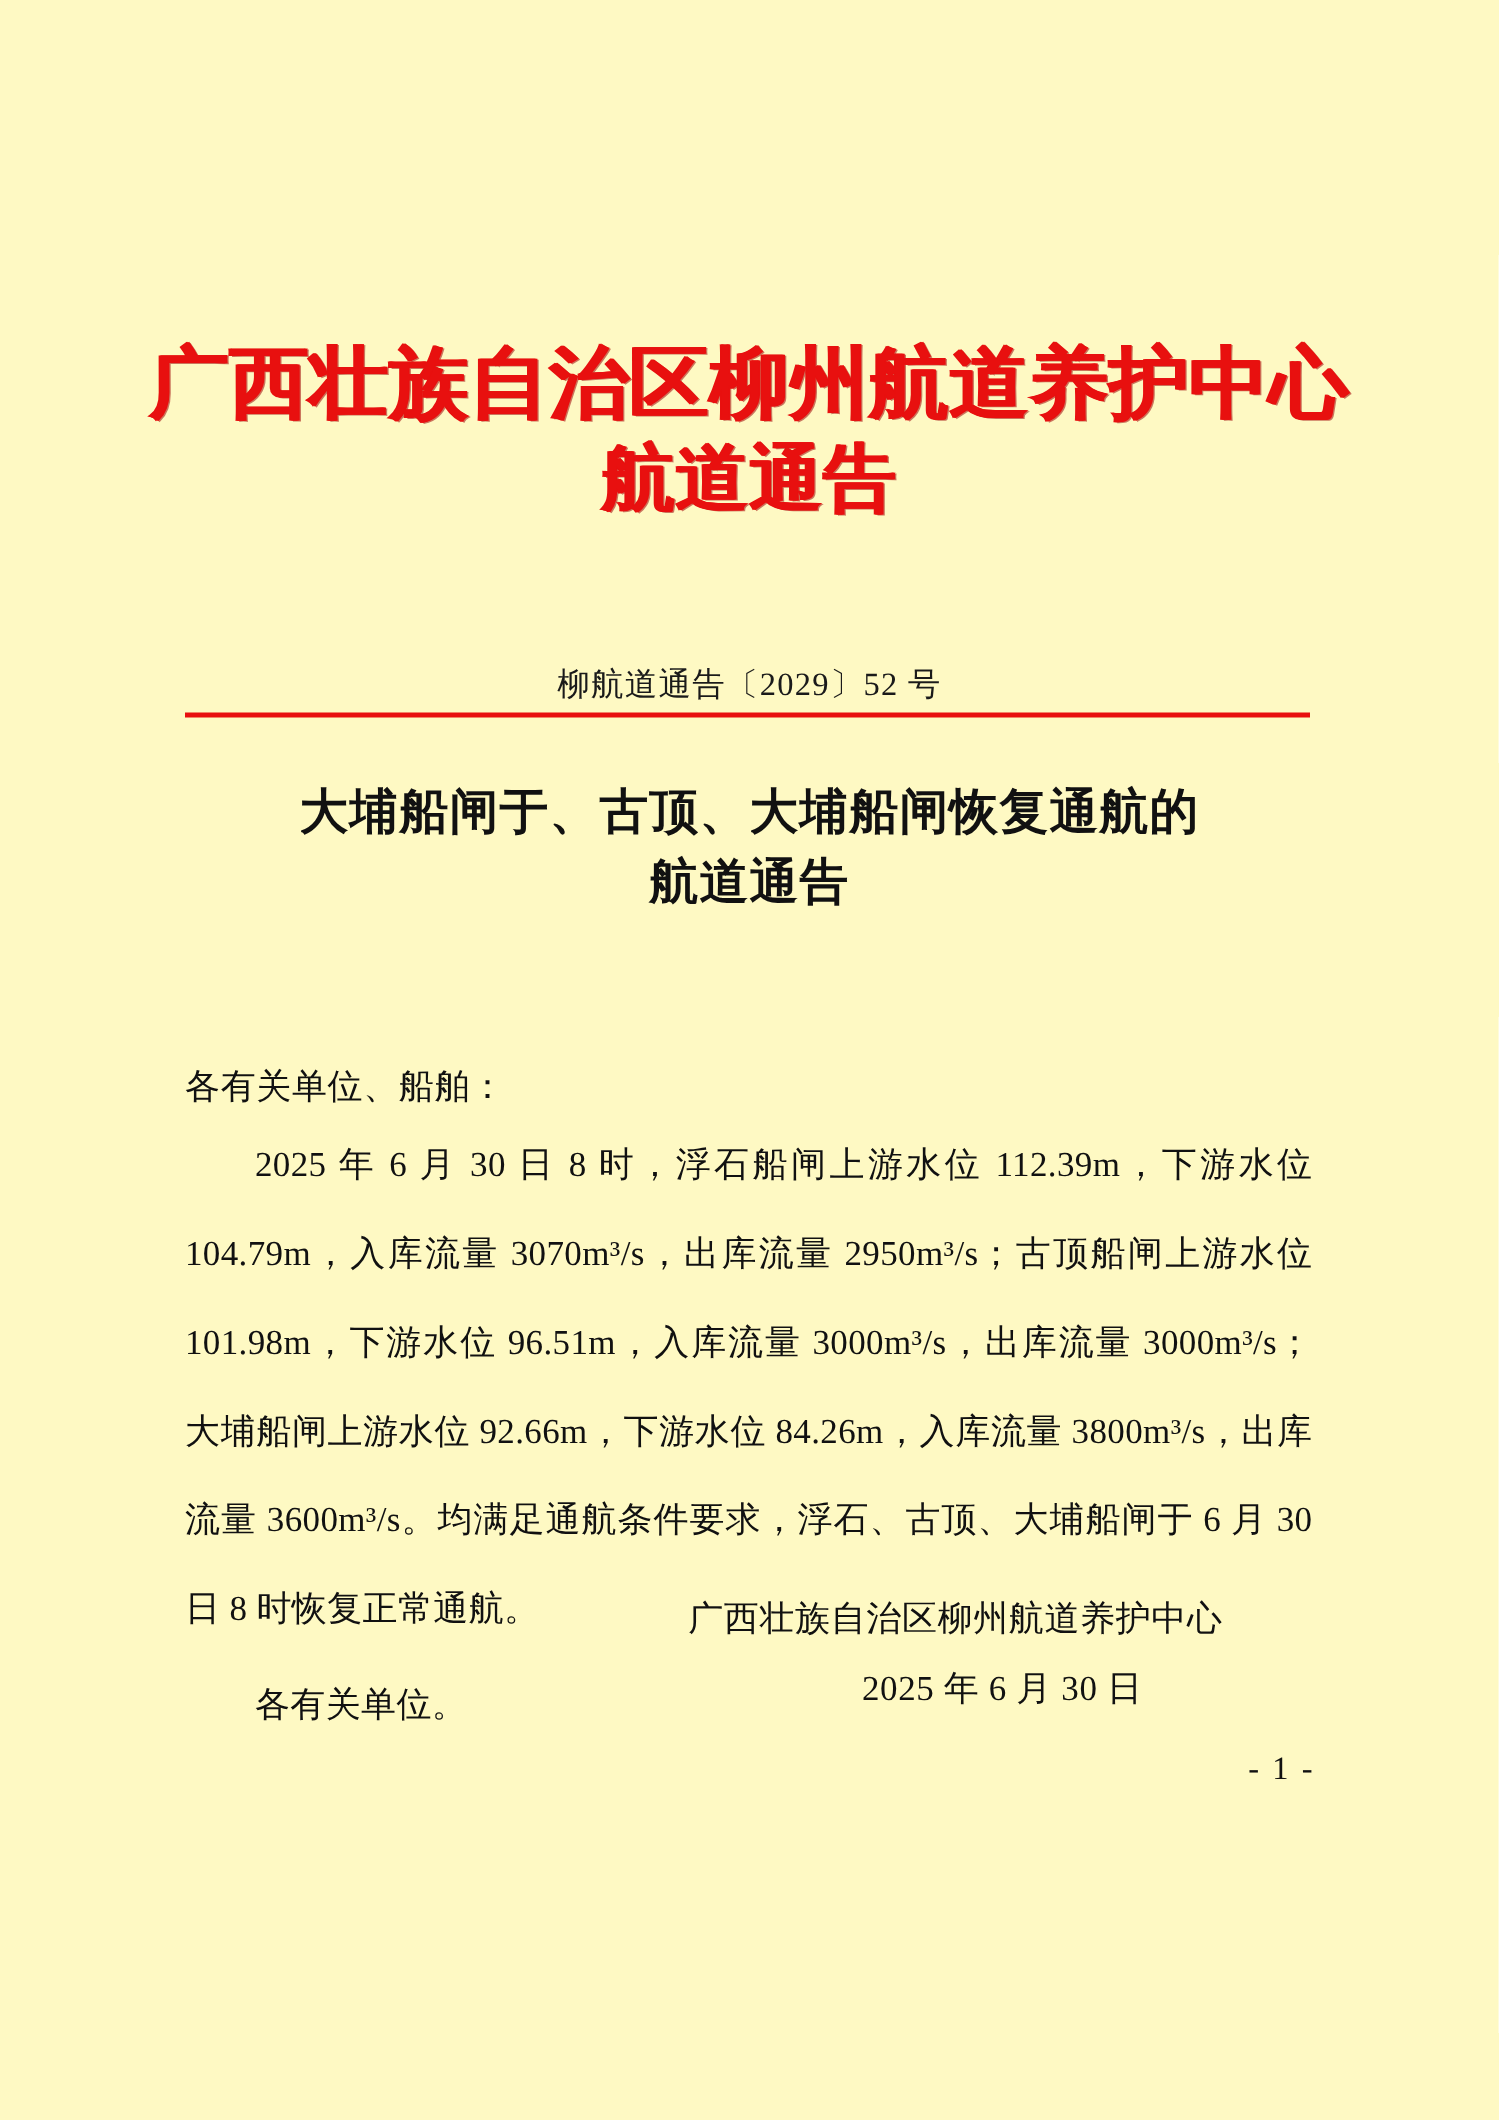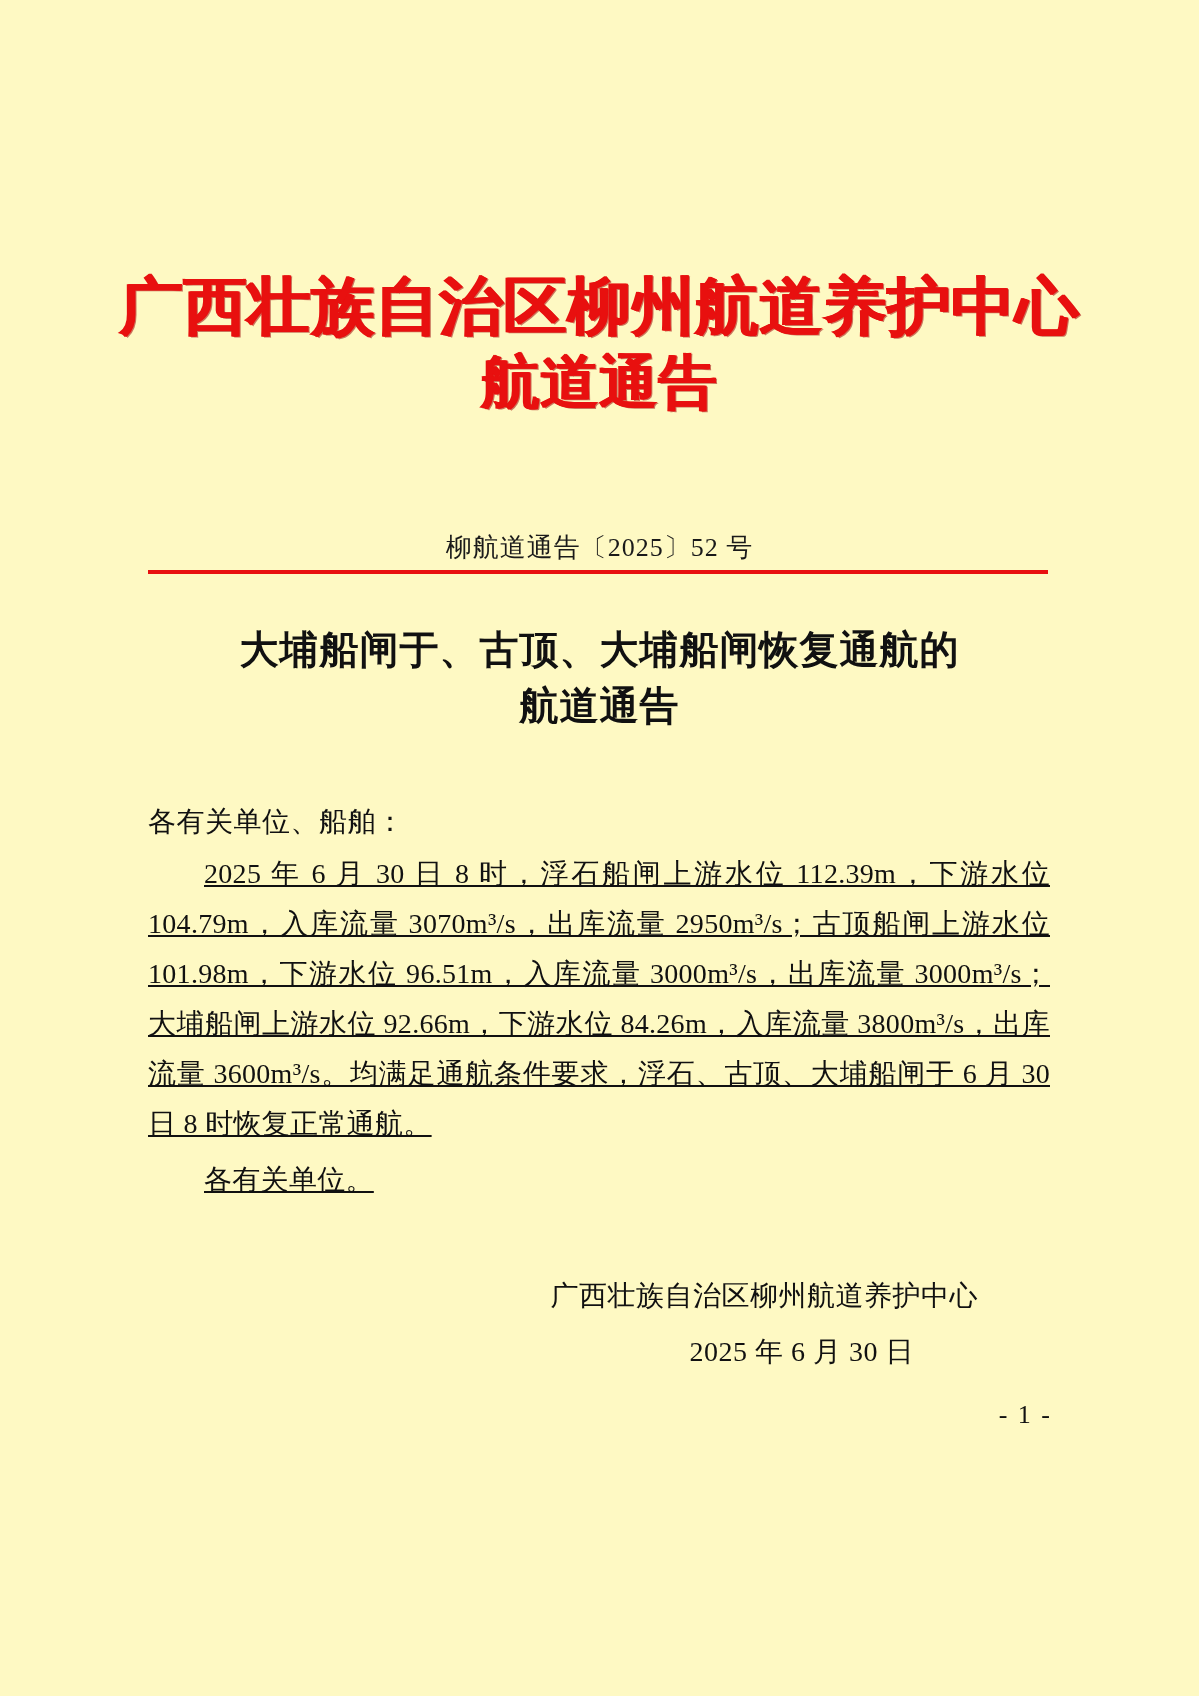--- a/index.html
+++ b/index.html
@@ -86,41 +86,40 @@
 
   .doc-title .tline {
     display: block;
     white-space: nowrap;
   }
 
   
   .body-block {
     position: absolute;
     left: 148px;
-    top: 797px;
+    top: 845px;
     width: 902px;
     color: #111111;
   }
 
   .salutation {
     font-size: 28px;
     line-height: 50px;
     letter-spacing: 0.5px;
     margin: 0 0 2px 0;
   }
 
   .para {
     font-size: 28px;
-    line-height: 50px;
+    line-height: 71px;
     letter-spacing: 0.3px;
     margin: 0;
     text-align: justify;
     text-justify: inter-character;
     text-indent: 56px;
-    text-decoration: underline;
   }
 
   .para + .para {
     margin-top: 6px;
   }
 
   
   .signature {
     position: absolute;
     left: 148px;
@@ -159,21 +158,21 @@
 </head>
 <body>
 
 <div class="page">
 
   <div class="masthead">
     <div class="masthead-line">广西壮族自治区柳州航道养护中心</div>
     <div class="masthead-line second">航道通告</div>
   </div>
 
-  <div class="docnum">柳航道通告〔2025〕52 号</div>
+  <div class="docnum">柳航道通告〔2029〕52 号</div>
 
   <div class="red-rule"></div>
 
   <div class="doc-title">
     <span class="tline">大埔船闸于、古顶、大埔船闸恢复通航的</span>
     <span class="tline">航道通告</span>
   </div>
 
   <div class="body-block">
     <p class="salutation">各有关单位、船舶：</p>

